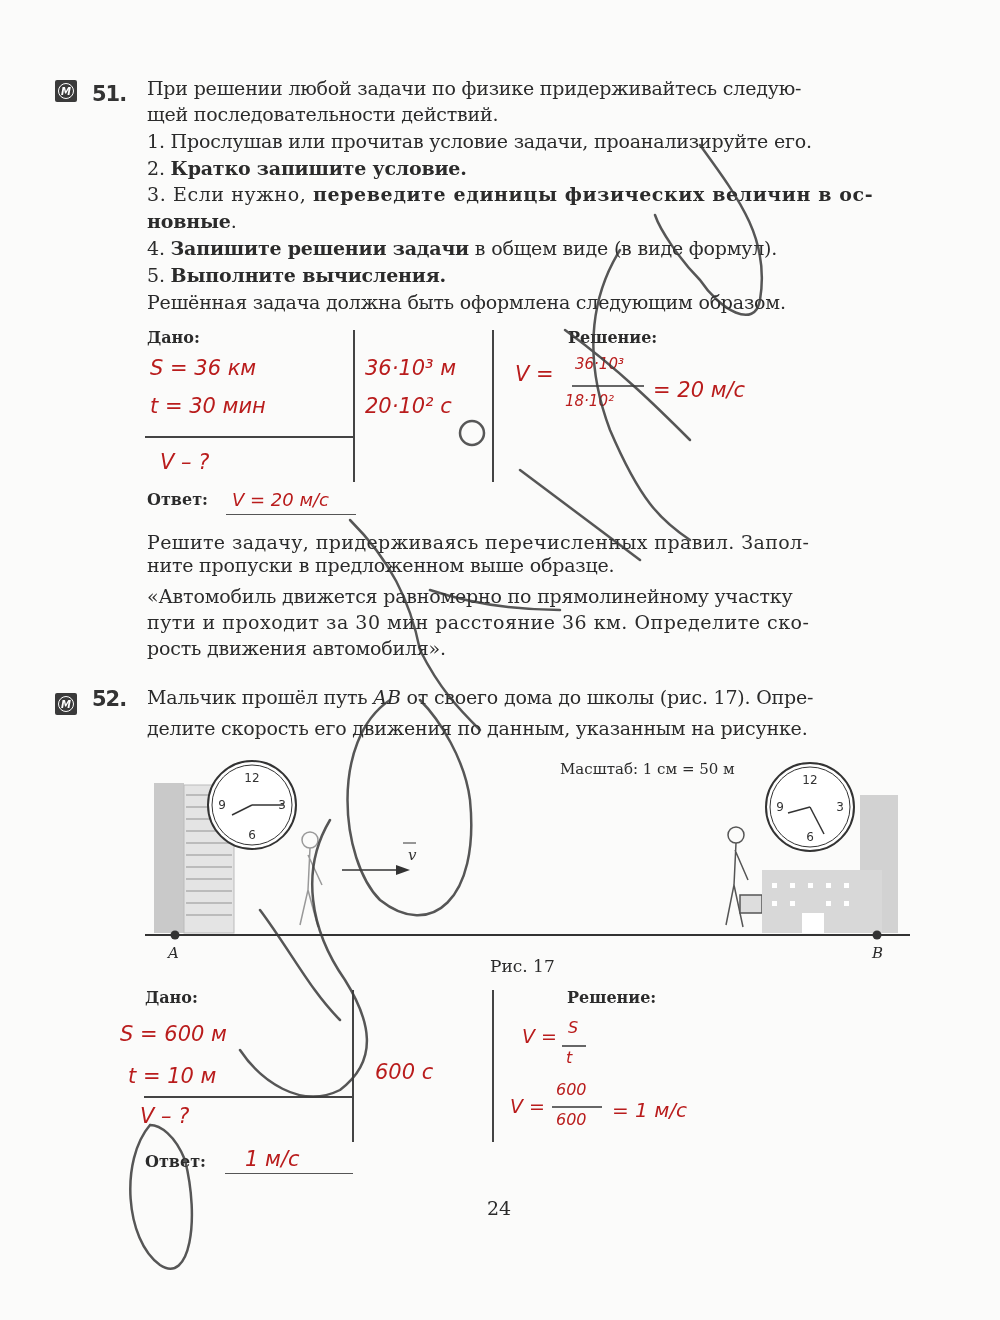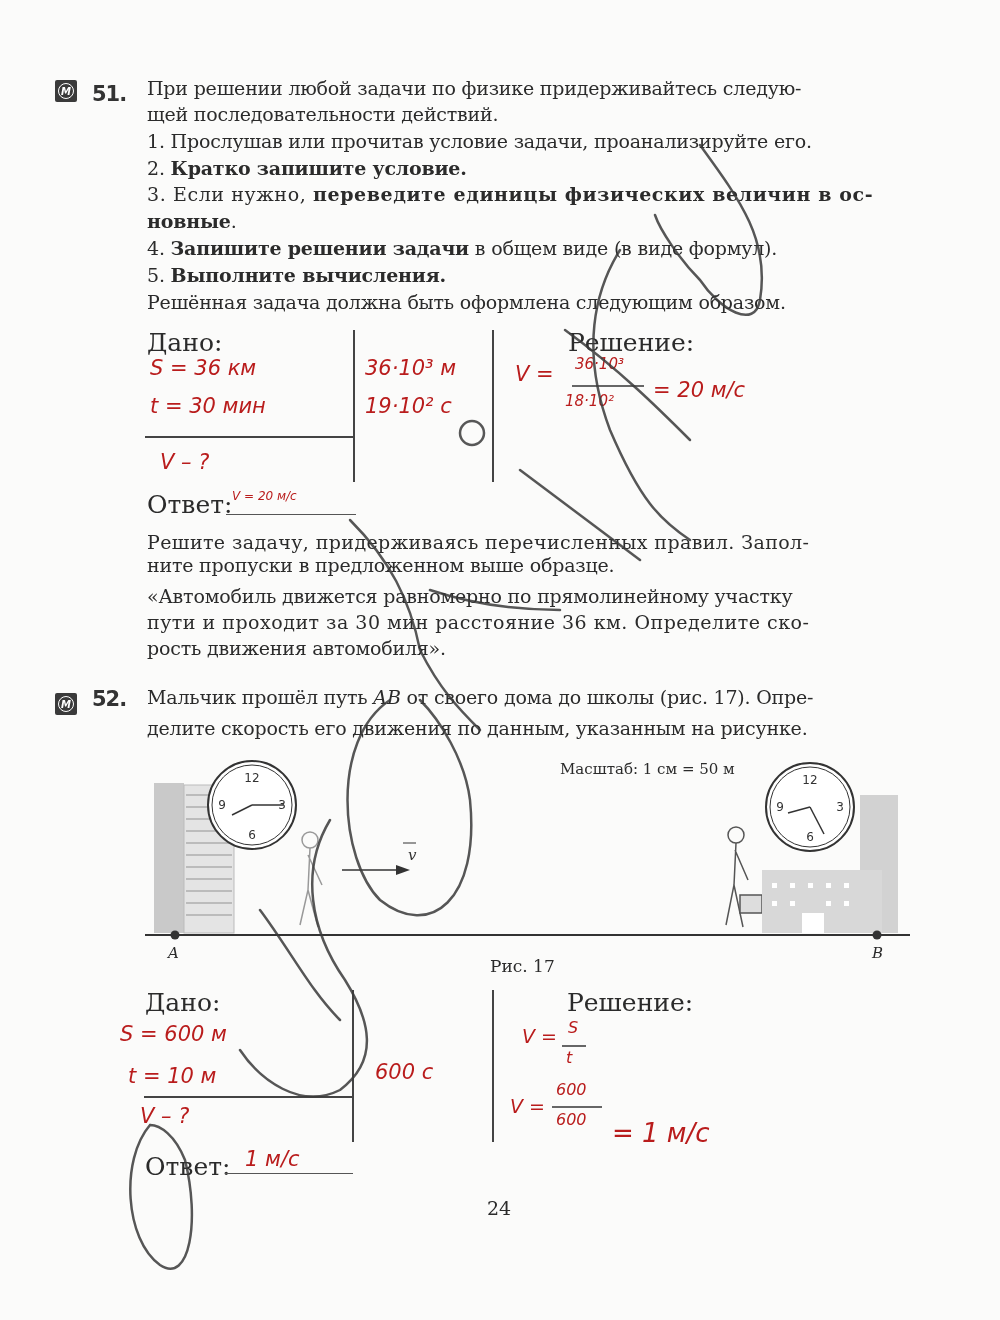--- a/index.html
+++ b/index.html
@@ -15,21 +15,21 @@
   }
   .badge .ring {
     width:16px; height:16px; border-radius:50%; border:1.5px solid #fff; box-sizing:border-box;
     color:#fff; font:italic bold 10px "DejaVu Sans", sans-serif; display:flex; align-items:center; justify-content:center;
   }
   .num { position:absolute; font:bold 21px "DejaVu Sans", sans-serif; color:#333; letter-spacing:-1px; }
   .line { position:absolute; left:147px; font-size:19px; line-height:26.5px; white-space:nowrap; letter-spacing:-0.2px; }
   .b { font-weight:bold; }
   .i { font-style:italic; }
   .hw { position:absolute; font-family:"DejaVu Sans", sans-serif; font-style:italic; color:#b91c1c; font-size:21px; white-space:nowrap; font-weight:300; }
-  .lbl { position:absolute; font-weight:normal; font-size:25px; }
+  .lbl { position:absolute; font-weight:bold; font-size:16px; }
   .vline { position:absolute; width:1.5px; background:#444; }
   .hline { position:absolute; height:1.5px; background:#444; }
   .small { font-size:15px; }
   svg.scrib { position:absolute; left:0; top:0; pointer-events:none; }
 </style>
 </head>
 <body>
 
 <div class="badge" style="left:55px;top:80px;">
     <div class="ring">M</div>
@@ -49,31 +49,31 @@
 <div class="lbl" style="left:147px;top:328px;">Дано:</div>
 <div class="lbl" style="left:568px;top:328px;">Решение:</div>
 <div class="vline" style="left:353px;top:330px;height:152px;"></div>
 <div class="vline" style="left:492px;top:330px;height:152px;"></div>
 <div class="hline" style="left:145px;top:436px;width:209px;"></div>
 
 <div class="hw" style="left:150px;top:356px;">S = 36 км</div>
 <div class="hw" style="left:150px;top:394px;">t = 30 мин</div>
 <div class="hw" style="left:160px;top:450px;">V – ?</div>
 <div class="hw" style="left:365px;top:356px;">36·10³ м</div>
-<div class="hw" style="left:365px;top:394px;">19·10² с</div>
+<div class="hw" style="left:365px;top:394px;">20·10² с</div>
 
 <div class="hw" style="left:515px;top:362px;">V =</div>
 <div class="hw small" style="left:575px;top:355px;text-align:right;">36·10³</div>
 <div class="hline" style="left:572px;top:385px;width:72px;background:#666;"></div>
 <div class="hw small" style="left:565px;top:392px;">18·10²</div>
 <div class="hw" style="left:653px;top:378px;">= 20 м/с</div>
 
 <div class="lbl" style="left:147px;top:490px;">Ответ:</div>
 <div class="hline" style="left:226px;top:514px;width:130px;background:#555;height:1px;"></div>
-<div class="hw" style="left:232px;top:489px;font-size:12px;">V = 20 м/с</div>
+<div class="hw" style="left:232px;top:489px;font-size:18px;">V = 20 м/с</div>
 
 <div class="line" style="top:529px;letter-spacing:0.4px;">Решите задачу, придерживаясь перечисленных правил. Запол-</div>
 <div class="line" style="top:552px;">ните пропуски в предложенном выше образце.</div>
 <div class="line" style="top:583px;">«Автомобиль движется равномерно по прямолинейному участку</div>
 <div class="line" style="top:609px;letter-spacing:0.5px;">пути и проходит за 30 мин расстояние 36 км. Определите ско-</div>
 <div class="line" style="top:635px;">рость движения автомобиля».</div>
 
 <div class="badge" style="left:55px;top:693px;">
     <div class="ring">M</div>
   </div>
@@ -180,21 +180,21 @@
 
 <div class="hw" style="left:522px;top:1025px;font-size:19px;">V =</div>
 <div class="hw" style="left:568px;top:1018px;font-size:16px;">S</div>
 <div class="hline" style="left:562px;top:1045px;width:24px;background:#666;"></div>
 <div class="hw" style="left:566px;top:1048px;font-size:16px;">t</div>
 
 <div class="hw" style="left:510px;top:1095px;font-size:19px;">V =</div>
 <div class="hw" style="left:556px;top:1080px;font-size:16px;">600</div>
 <div class="hline" style="left:552px;top:1106px;width:50px;background:#666;"></div>
 <div class="hw" style="left:556px;top:1110px;font-size:16px;">600</div>
-<div class="hw" style="left:612px;top:1098px;font-size:26px;margin-top:20px;">= 1 м/с</div>
+<div class="hw" style="left:612px;top:1098px;font-size:20px;">= 1 м/с</div>
 
 <div class="lbl" style="left:145px;top:1152px;">Ответ:</div>
 <div class="hline" style="left:225px;top:1173px;width:128px;background:#555;height:1px;"></div>
 <div class="hw" style="left:245px;top:1147px;">1 м/с</div>
 
 <div class="abs" style="left:487px;top:1197px;font-size:19px;">24</div>
 
 <svg class="scrib" width="1000" height="1320">
   <g fill="none" stroke="#3a3a3a" stroke-width="2.5" stroke-linecap="round" opacity="0.85">
     <path d="M700 145 C 740 200, 770 240, 760 300 C 755 330, 720 310, 700 280 C 680 260, 660 230, 655 215"></path>

